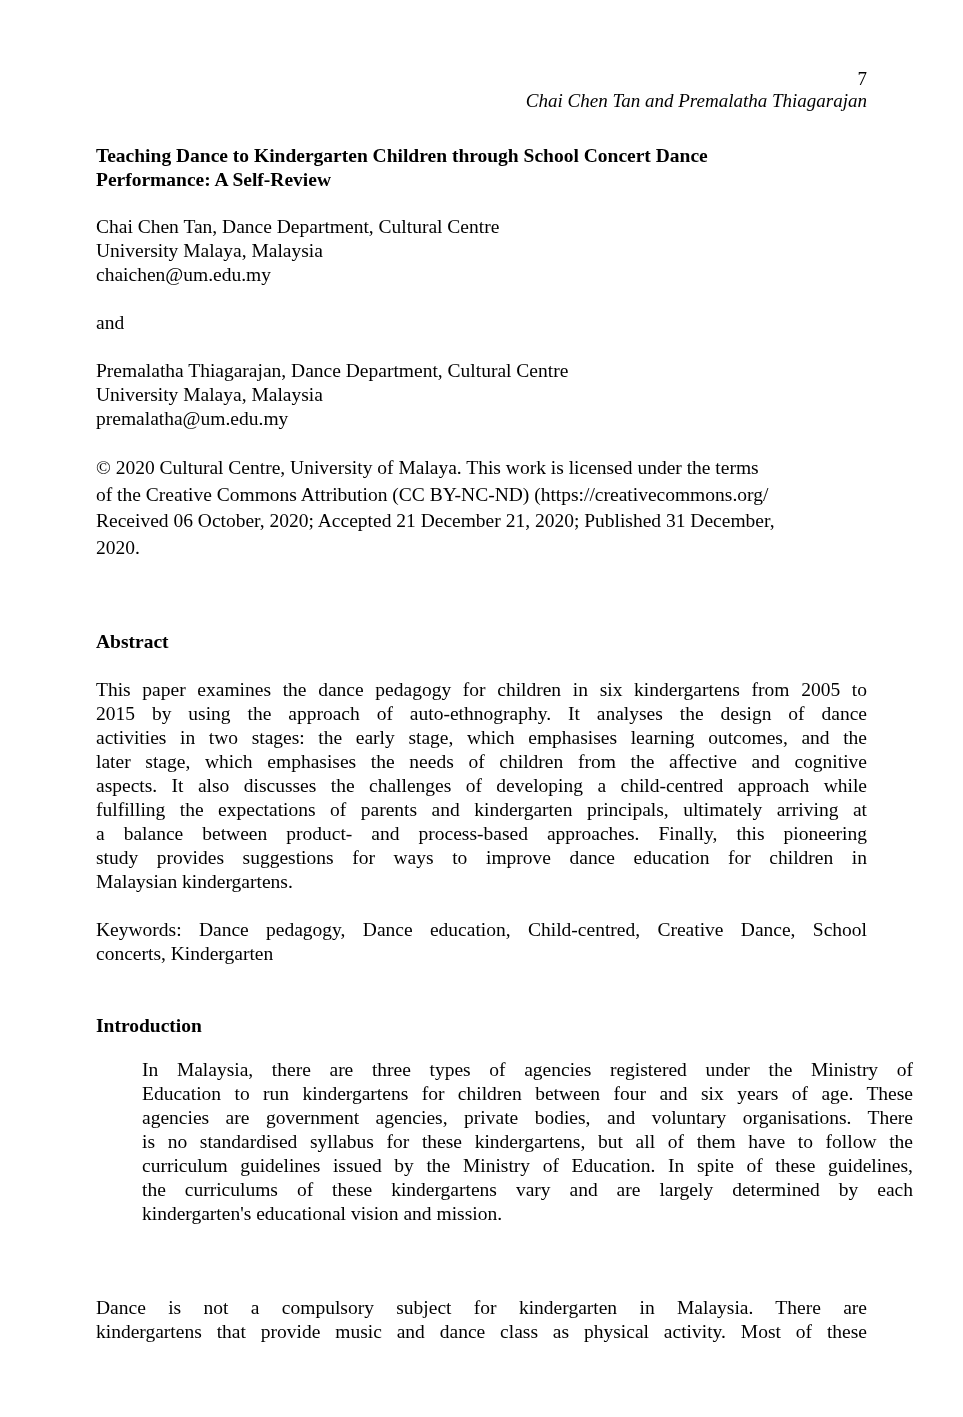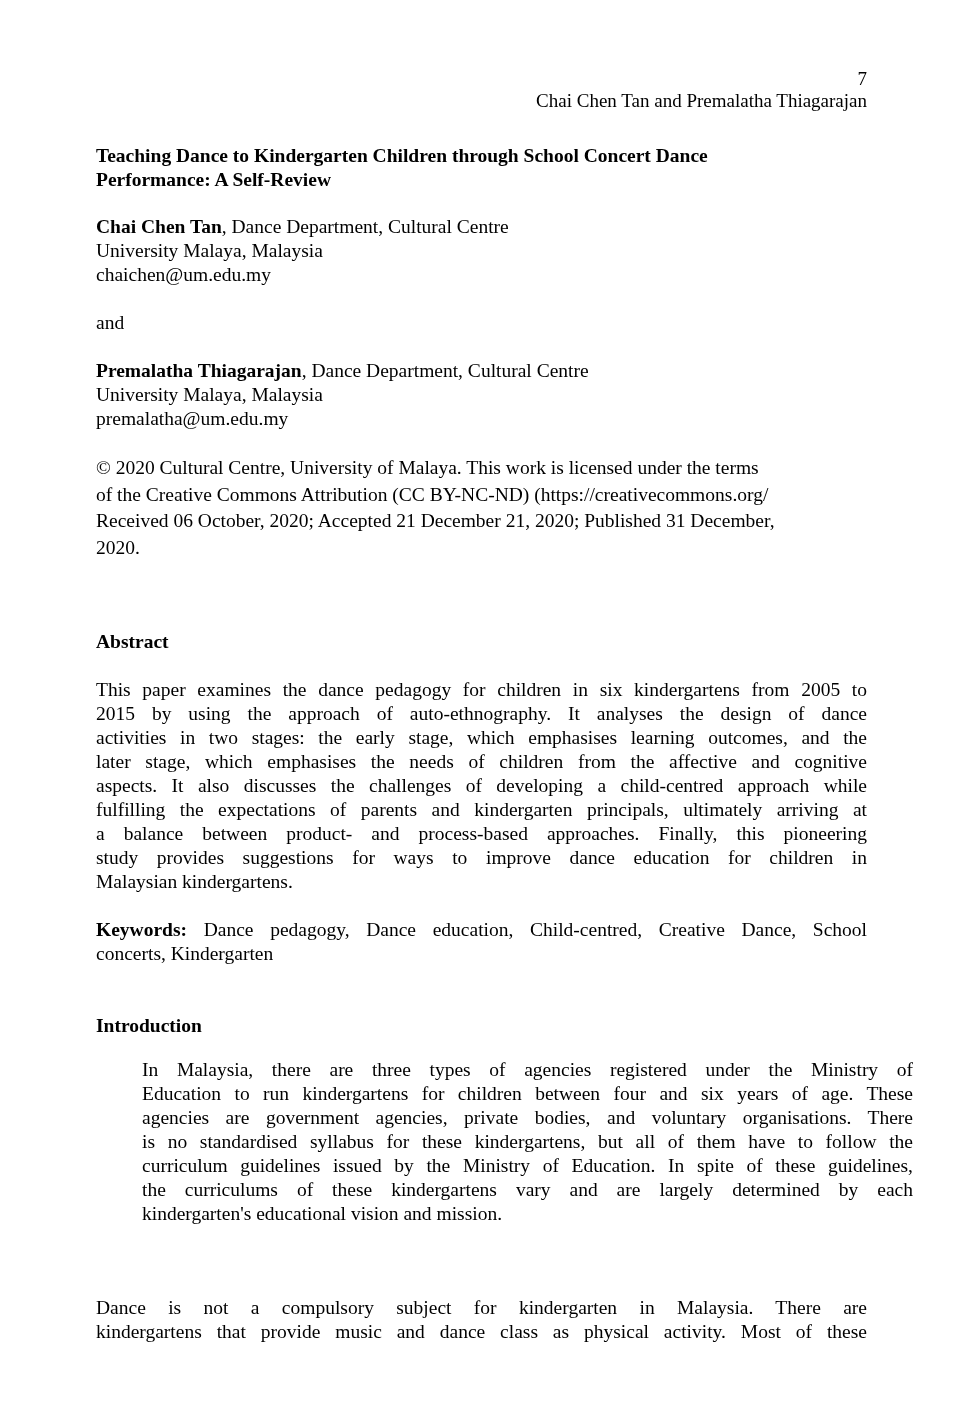--- a/index.html
+++ b/index.html
@@ -1,35 +1,35 @@
 <!DOCTYPE html>
 <html><head>
 <meta charset="utf-8">
 <style>
   html, body { margin: 0; padding: 0; background: #ffffff; }
   body { width: 963px; height: 1417px; position: relative; overflow: hidden;
          font-family: "Liberation Serif", "DejaVu Serif", serif; color: #000; }
   .pgnum { position: absolute; right: 96px; top: 68px; font-size: 19px; line-height: 22px; text-align: right; }
-  .runhead { position: absolute; right: 96px; top: 89px; font-size: 19px; line-height: 24px; text-align: left; white-space: nowrap; }
+  .runhead { position: absolute; right: 96px; top: 89px; font-size: 19px; font-style: italic; line-height: 24px; text-align: left; white-space: nowrap; }
   .block { position: absolute; left: 96px; width: 771px; font-size: 19.5px; line-height: 24px; }
   .title { top: 144px; font-weight: bold; }
   .author1 { top: 215px; }
   .and { top: 311px; }
   .author2 { top: 359px; }
   .license { top: 455px; line-height: 26.5px; }
   .abs-h { top: 630px; font-weight: bold; }
   .abstract { top: 678px; text-align: justify; }
   .keywords { top: 918px; text-align: justify; }
   .intro-h { top: 1014px; font-weight: bold; }
   .intro1 { top: 1058px; text-align: justify; margin-left: 46px; }
   .intro2 { top: 1296px; text-align: justify; }
   .line { display: block; white-space: nowrap; }
   .jline { display: block; text-align: justify; text-align-last: justify; white-space: nowrap; }
   .jline.last { text-align-last: left; }
-  b { font-weight: bold; }
+  b { font-weight: normal; }
 </style>
 </head>
 <body>
 
 <div class="pgnum">7</div>
 <div class="runhead">Chai Chen Tan and Premalatha Thiagarajan</div>
 
 <div class="block title">
   <span class="line">Teaching Dance to Kindergarten Children through School Concert Dance</span>
   <span class="line">Performance: A Self-Review</span>

